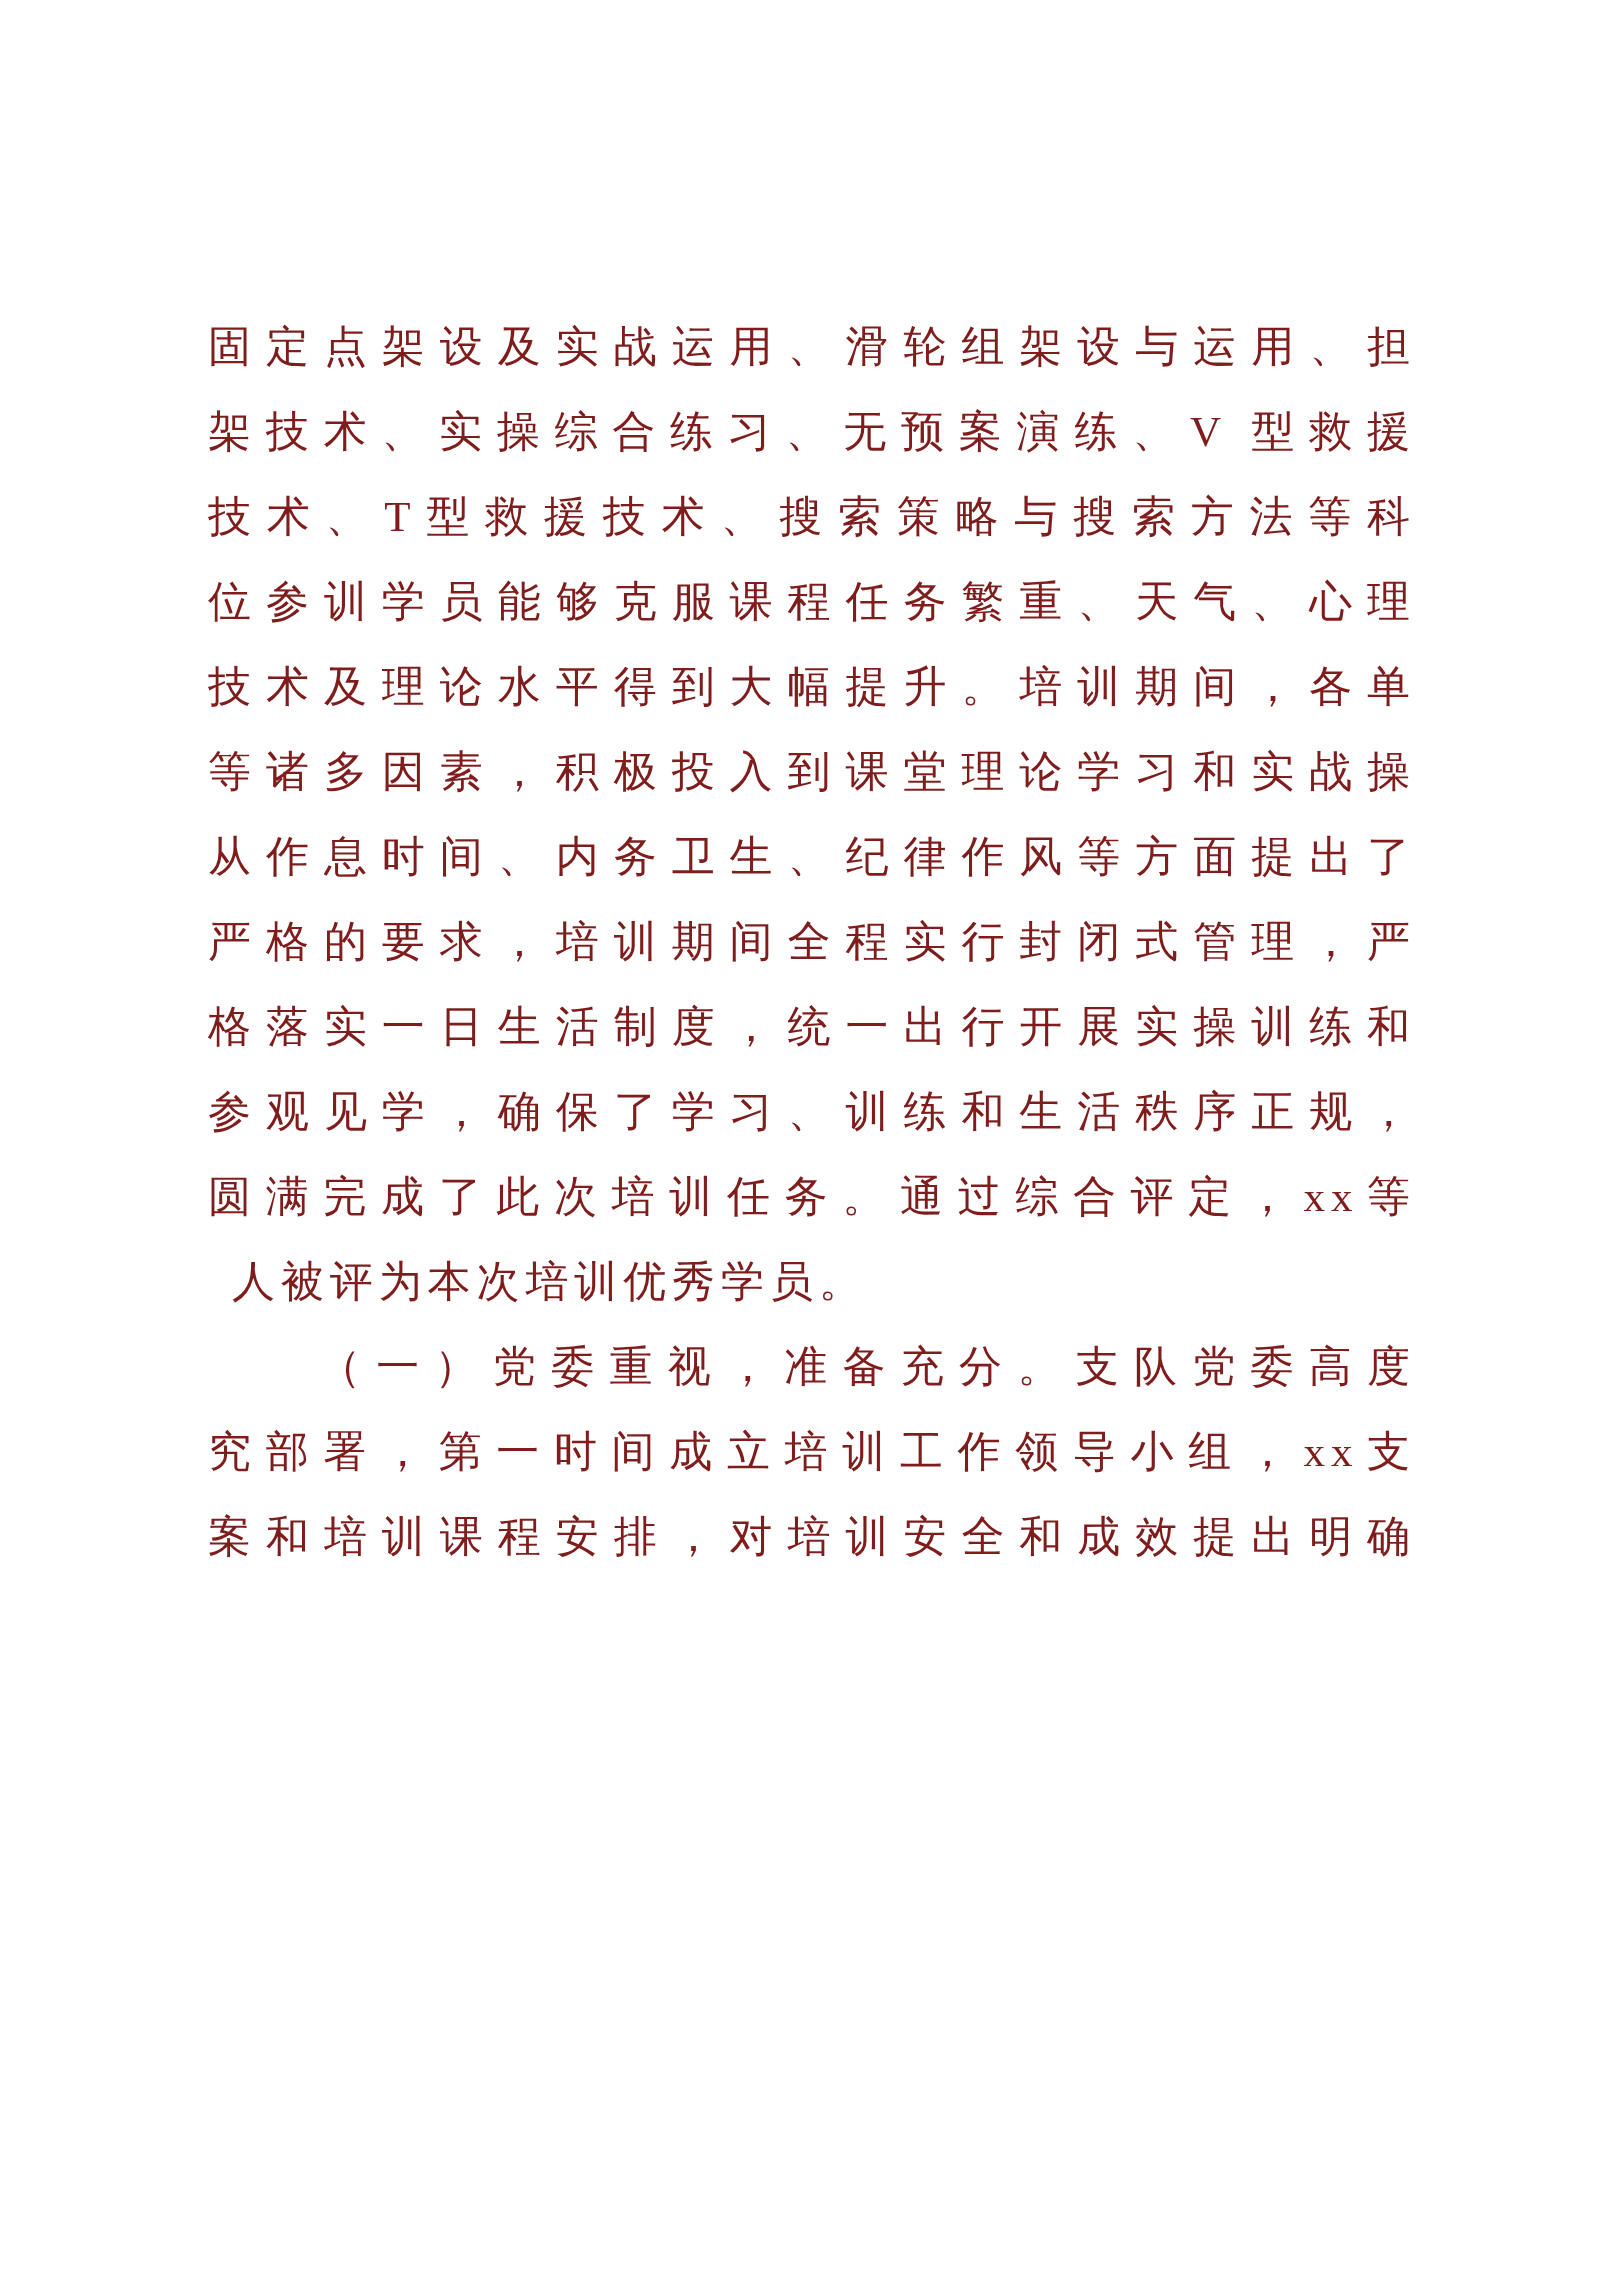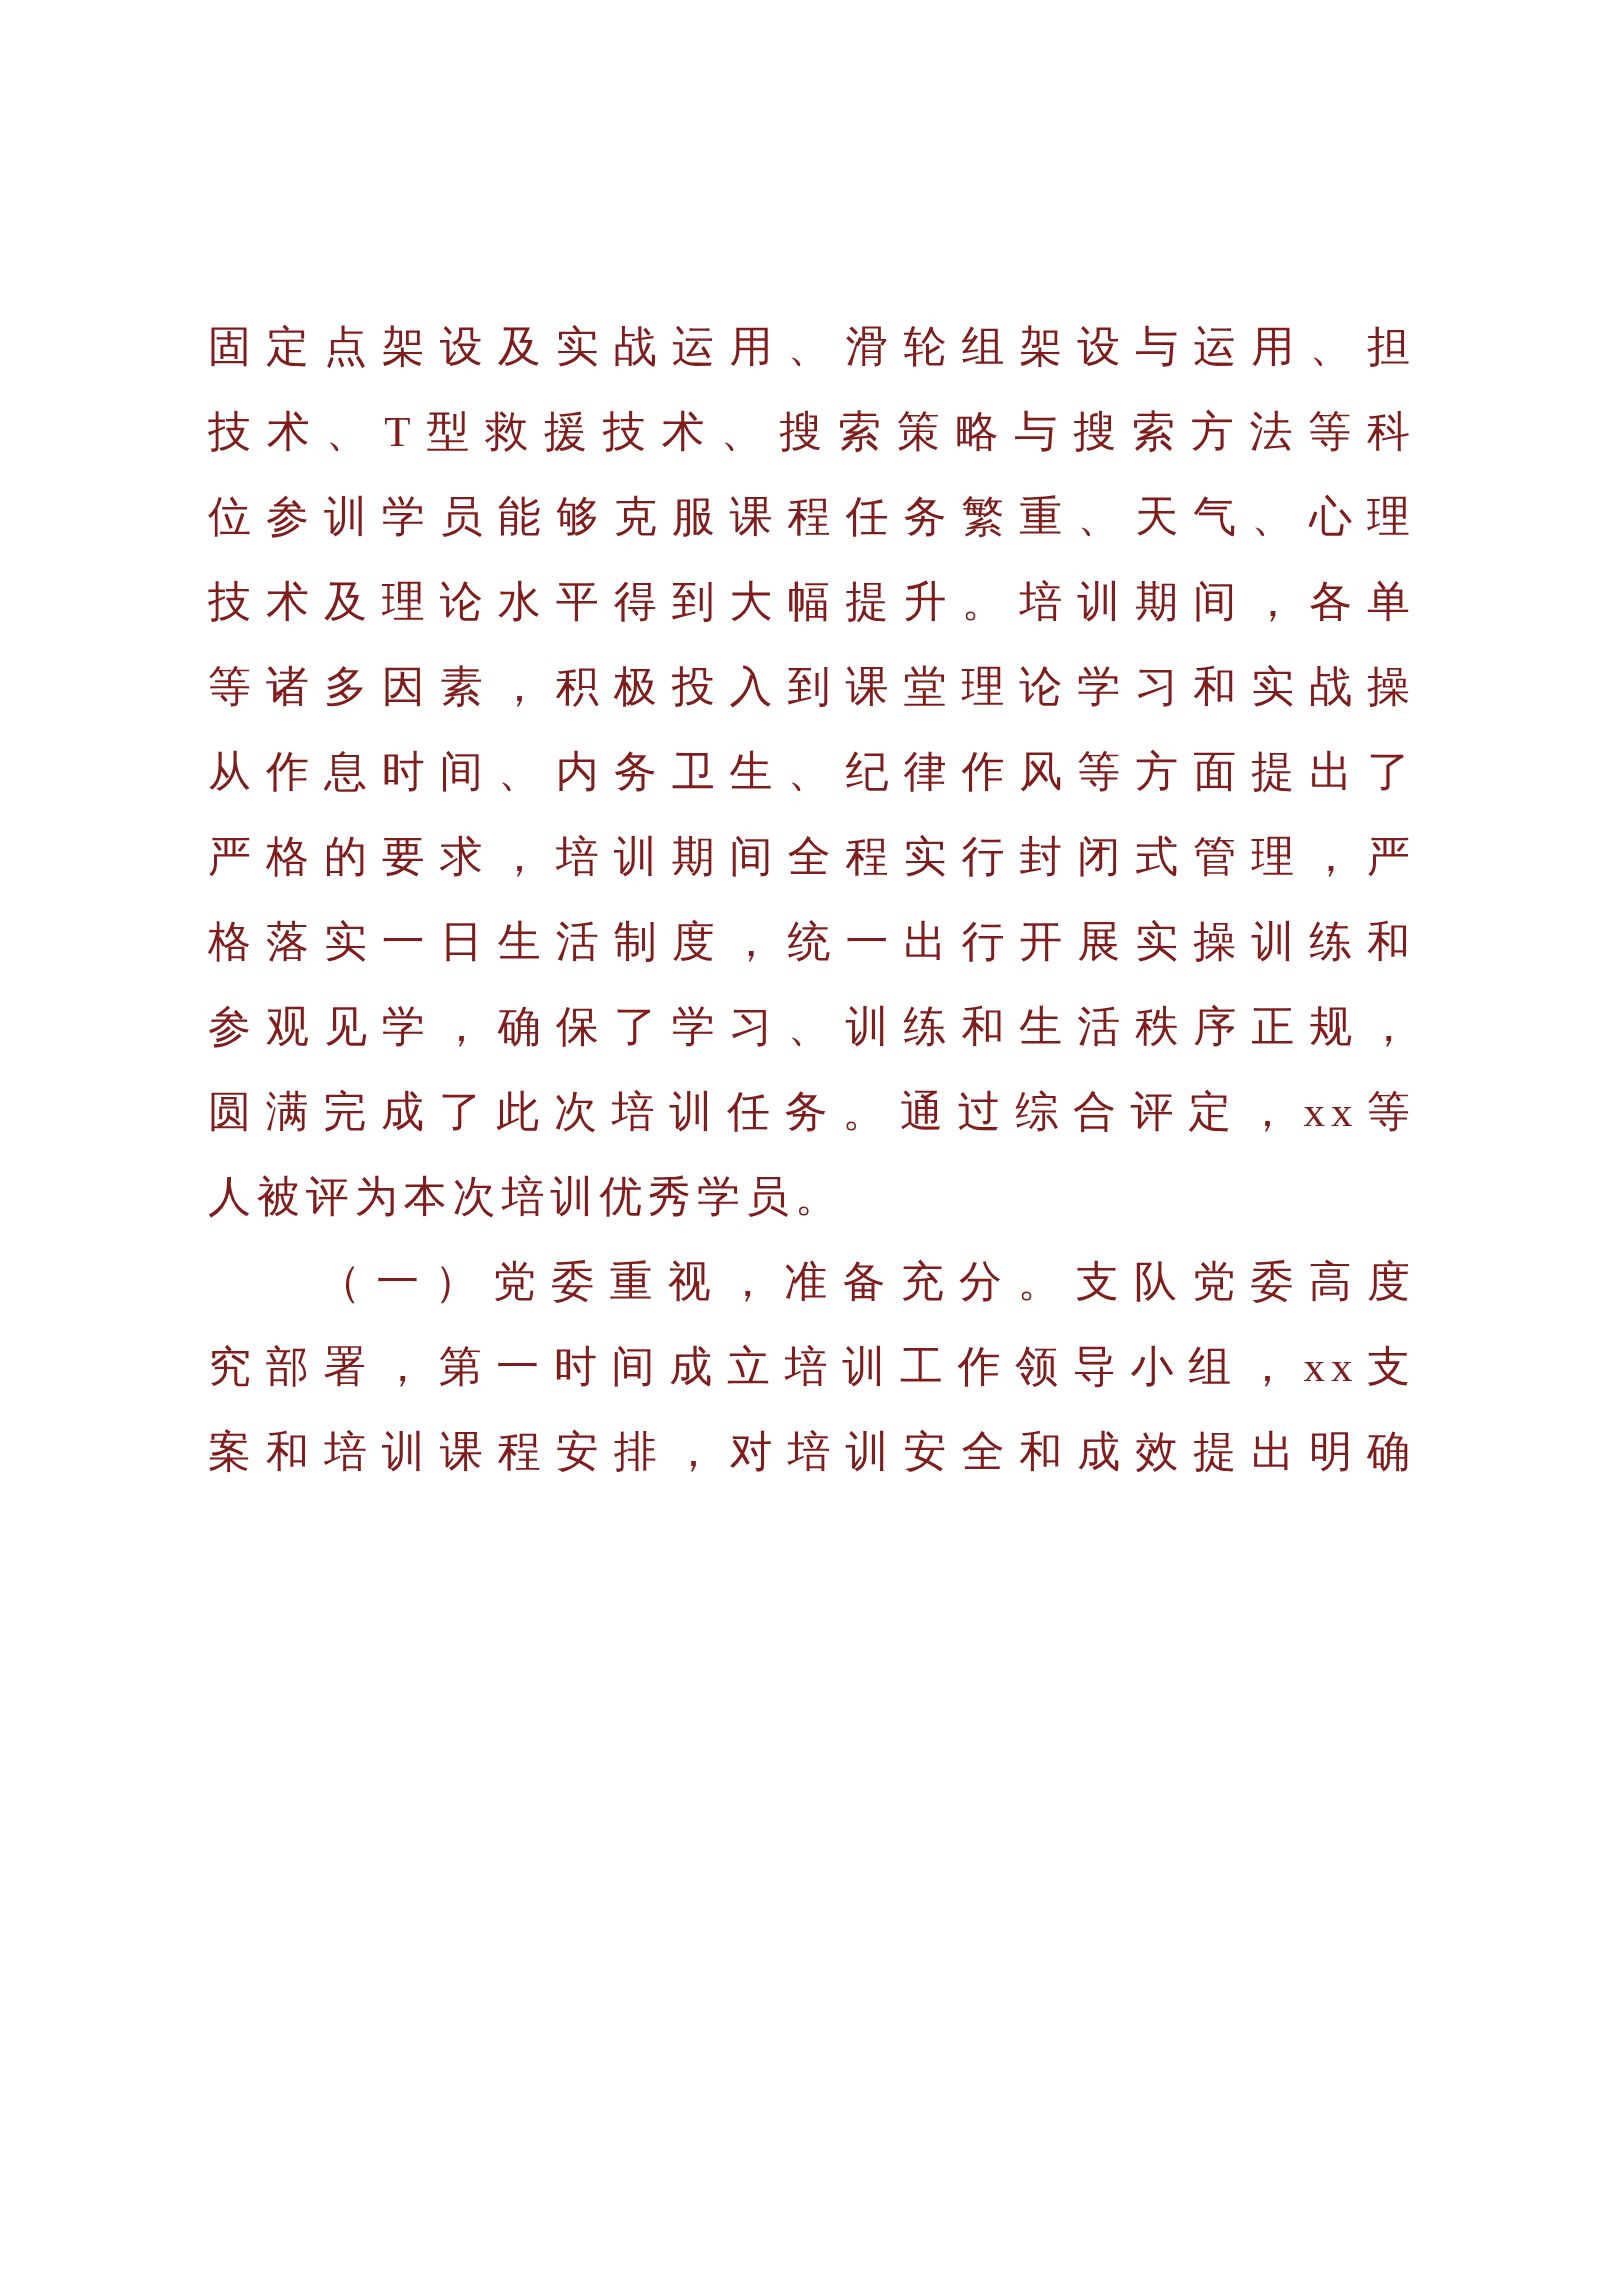--- a/index.html
+++ b/index.html
@@ -35,31 +35,33 @@
       height: 85px;
       line-height: 85px;
       text-align: justify;
       text-align-last: justify;
       text-justify: inter-character;
       overflow: hidden;
     }
     .ln.left {
       text-align: center;
       text-align-last: left;
+      margin-left: 24px;
     }
     .ln.indent {
       text-indent: 110px;
     }
   </style>
 </head>
 <body>
 
 <div class="page">
   <div class="content">
     <div class="ln">固定点架设及实战运用、滑轮组架设与运用、担</div>
+    <div class="ln">架技术、实操综合练习、无预案演练、V 型救援</div>
     <div class="ln">技术、T型救援技术、搜索策略与搜索方法等科</div>
     <div class="ln">位参训学员能够克服课程任务繁重、天气、心理</div>
     <div class="ln">技术及理论水平得到大幅提升。培训期间，各单</div>
     <div class="ln">等诸多因素，积极投入到课堂理论学习和实战操</div>
     <div class="ln">从作息时间、内务卫生、纪律作风等方面提出了</div>
     <div class="ln">严格的要求，培训期间全程实行封闭式管理，严</div>
     <div class="ln">格落实一日生活制度，统一出行开展实操训练和</div>
     <div class="ln">参观见学，确保了学习、训练和生活秩序正规，</div>
     <div class="ln">圆满完成了此次培训任务。通过综合评定，xx等</div>
     <div class="ln left">人被评为本次培训优秀学员。</div>

